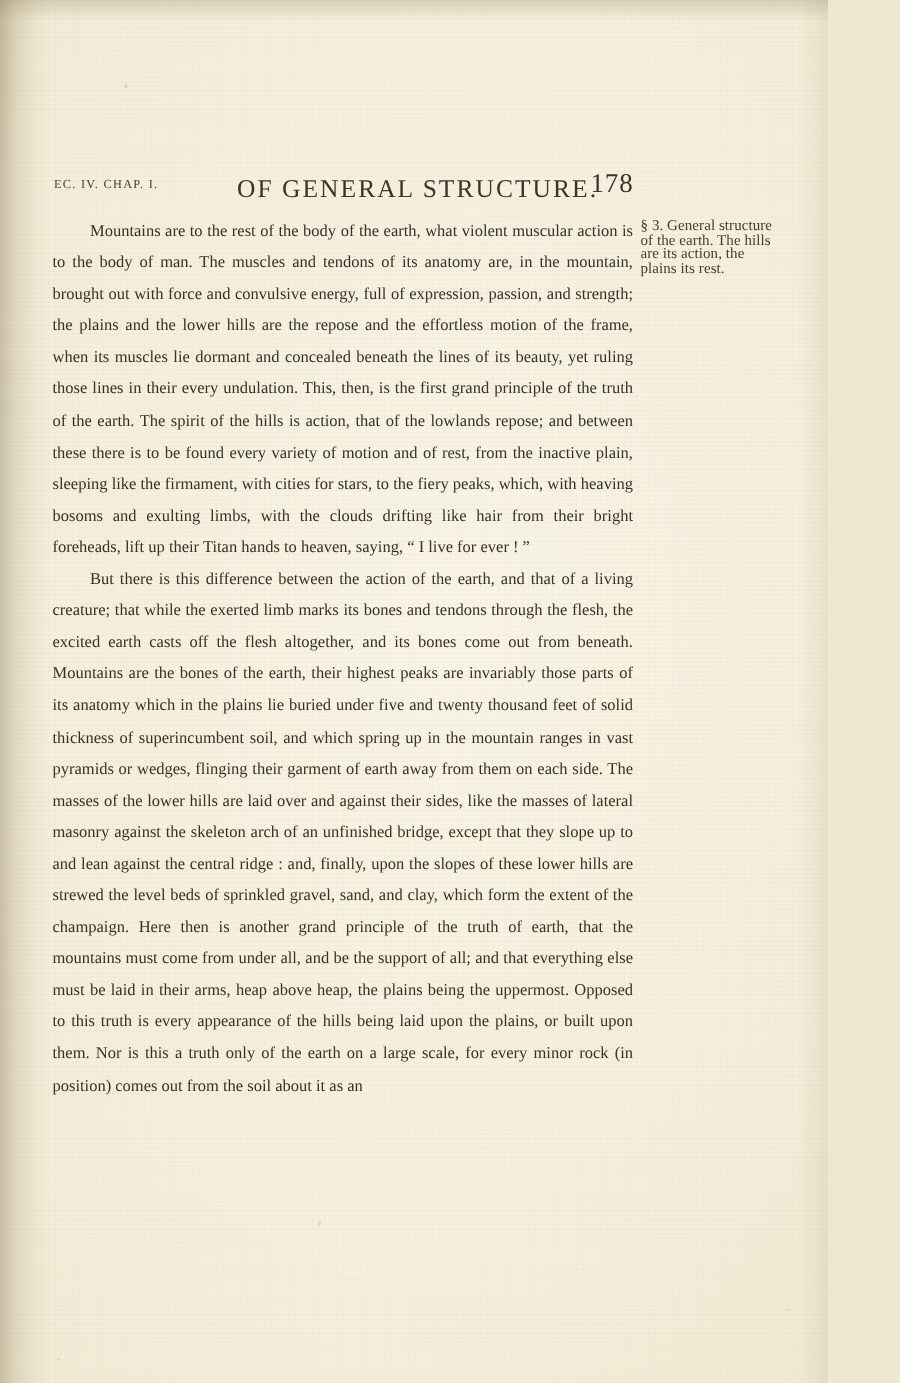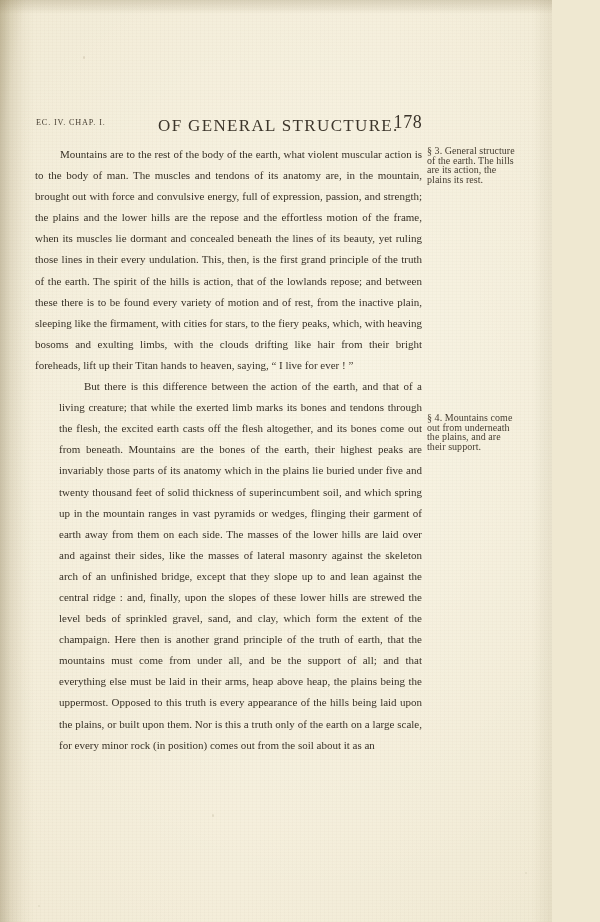--- a/index.html
+++ b/index.html
@@ -108,21 +108,21 @@
     font-size: 11px;
     line-height: 21.1px;
     text-align: justify;
     text-justify: inter-word;
   }
   .para {
     margin: 0;
     text-indent: 25px;
     text-align: justify;
   }
-  .para + .para { margin-top: 0; margin-left: 24px; }
+  .para + .para { margin-top: 0; }
 
   
   #text-column { text-rendering: optimizeLegibility; }
 
   
   .side-note {
     position: absolute;
     left: 427px;
     width: 88px;
     color: #453d31;
@@ -156,21 +156,20 @@
     <span class="head-center">OF GENERAL STRUCTURE.</span>
     <span class="head-page">178</span>
   </div>
 
   <div id="text-column">
     <p class="para">Mountains are to the rest of the body of the earth, what violent muscular action is to the body of man.  The muscles and tendons of its anatomy are, in the mountain, brought out with force and convulsive energy, full of expression, passion, and strength; the plains and the lower hills are the repose and the effortless motion of the frame, when its muscles lie dormant and concealed beneath the lines of its beauty, yet ruling those lines in their every undulation.  This, then, is the first grand principle of the truth of the earth.  The spirit of the hills is action, that of the lowlands repose; and between these there is to be found every variety of motion and of rest, from the inactive plain, sleeping like the firmament, with cities for stars, to the fiery peaks, which, with heaving bosoms and exulting limbs, with the clouds drifting like hair from their bright foreheads, lift up their Titan hands to heaven, saying, “ I live for ever ! ”</p>
     <p class="para">But there is this difference between the action of the earth, and that of a living creature; that while the exerted limb marks its bones and tendons through the flesh, the excited earth casts off the flesh altogether, and its bones come out from beneath.  Mountains are the bones of the earth, their highest peaks are invariably those parts of its anatomy which in the plains lie buried under five and twenty thousand feet of solid thickness of superincumbent soil, and which spring up in the mountain ranges in vast pyramids or wedges, flinging their garment of earth away from them on each side.  The masses of the lower hills are laid over and against their sides, like the masses of lateral masonry against the skeleton arch of an unfinished bridge, except that they slope up to and lean against the central ridge : and, finally, upon the slopes of these lower hills are strewed the level beds of sprinkled gravel, sand, and clay, which form the extent of the champaign.  Here then is another grand principle of the truth of earth, that the mountains must come from under all, and be the support of all; and that everything else must be laid in their arms, heap above heap, the plains being the uppermost.  Opposed to this truth is every appearance of the hills being laid upon the plains, or built upon them.  Nor is this a truth only of the earth on a large scale, for every minor rock (in position) comes out from the soil about it as an</p>
   </div>
 
   <div class="side-note" id="note-1">§ 3. General structure of the earth.  The hills are its action, the plains its rest.</div>
-  <div class="side-note" id="note-2">§ 4. Mountains come out from underneath the plains, and are their support.</div>
 
   <div class="speck" style="left:83px;top:56px;width:2px;height:3px;opacity:.5;"></div>
   <div class="speck" style="left:196px;top:176px;width:2px;height:2px;opacity:.35;"></div>
   <div class="speck" style="left:525px;top:872px;width:2px;height:2px;opacity:.30;"></div>
   <div class="speck" style="left:212px;top:814px;width:2px;height:3px;opacity:.45;"></div>
   <div class="speck" style="left:38px;top:905px;width:2px;height:2px;opacity:.30;"></div>
   <div class="speck" style="left:563px;top:640px;width:2px;height:2px;opacity:.25;"></div>
 
   <div id="grain"></div>
 </div>

